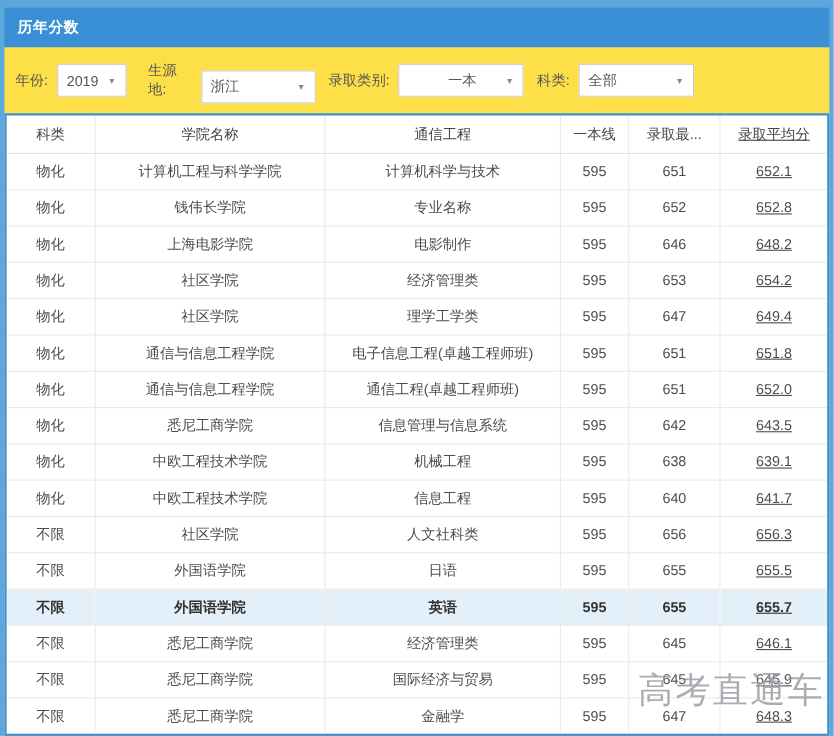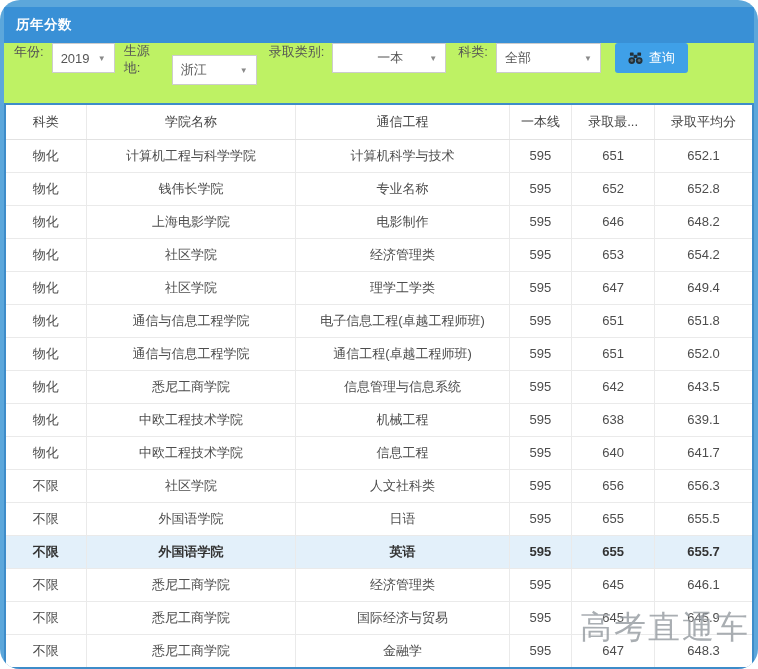--- a/index.html
+++ b/index.html
@@ -9,56 +9,55 @@
     font-size: 13px;
     color: #555;
     background:#fff;
   }
   .frame {
     position:relative;
     width:758px; height:669px;
     background:#5ca7db;
     padding:7px 4px 0 4px;
     overflow:hidden;
-    border-radius:20px;
   }
   .titlebar {
     height:36px;
     background:#3990d6;
     color:#fff;
     font-weight:bold;
     font-size:13.5px;
     line-height:36px;
     padding-left:12px;
     letter-spacing:0.5px;
   }
   .filterbar {
     height:60px;
-    background:#bef264;
+    background:#fde047;
     display:flex;
-    align-items:flex-start;
+    align-items:center;
     padding:0 10px;
   }
   .flabel { color:#555; margin-right:8px; white-space:nowrap; }
   .flabel.wrap { width:40px; white-space:normal; line-height:1.3; margin-left:8px; }
   .select {
     height:30px;
     border:1px solid #ccc;
     background:#fff;
     display:flex;
     align-items:center;
     justify-content:space-between;
     padding:0 8px;
     color:#555;
     cursor:pointer;
     margin-right:12px;
   }
   .select .arrow { color:#8a8a8a; font-size:8px; margin-left:6px; }
-  .sel-year   { width:63px;  margin-right:1px; }
-  .sel-origin { width:85px;margin-top:12px;  }
+  .sel-year   { width:63px;  margin-right:12px; }
+  .sel-origin { width:104px;margin-top:12px;  }
   .sel-adm    { width:114px;padding-left:44px; }
   .sel-subj   { width:105px; }
   .query-btn {
     height:30px;
     background:#3fa0e8;
     border:none;
     color:#fff;
     font-size:13px;
     display:flex;
     align-items:center;
@@ -85,21 +84,21 @@
     font-weight:normal;
     color:#4d4d4d;
     height:33px;
     font-size:13px;
     overflow:hidden;
     white-space:nowrap;
     padding:0 2px;
   }
   thead th { height:34px; color:#444; border-bottom:1px solid #e2e2e2; }
   th:first-child, td:first-child { border-left:none; }
-  th:last-child, td:last-child { border-right:none; }
+  th:last-child, td:last-child { border-right:none;text-decoration:underline; }
   thead th { border-top:none; }
   tbody tr:last-child td { border-bottom:none; }
   tbody tr.hl td {
     background:#e3f0fa;
     font-weight:bold;
     color:#333;
   }
   .watermark {
     position:absolute;
     right:8px;
@@ -137,34 +136,20 @@
       <span>一本</span>
       <span class="arrow">▼</span>
     </div>
 
     <span class="flabel">科类:</span>
     <div class="select sel-subj">
       <span>全部</span>
       <span class="arrow">▼</span>
     </div>
 
-    <button class="query-btn">
-      <span style="display:flex;align-items:center;">
-        <svg width="15" height="13" viewBox="0 0 16 14">
-          <rect x="2" y="0.5" width="4" height="3.5" rx="0.6" fill="#23313a"></rect>
-          <rect x="10" y="0.5" width="4" height="3.5" rx="0.6" fill="#23313a"></rect>
-          <rect x="6" y="3" width="4" height="3.5" fill="#23313a"></rect>
-          <circle cx="4" cy="9.2" r="3.6" fill="#23313a"></circle>
-          <circle cx="12" cy="9.2" r="3.6" fill="#23313a"></circle>
-          <circle cx="4" cy="9.2" r="1.6" fill="#5a6b75"></circle>
-          <circle cx="12" cy="9.2" r="1.6" fill="#5a6b75"></circle>
-        </svg>
-      </span>
-      <span>查询</span>
-    </button>
   </div>
 
   <div class="table-wrap">
     <table>
       <colgroup>
           <col style="width: 80px;">
           <col style="width: 209px;">
           <col style="width: 213px;">
           <col style="width: 62px;">
           <col style="width: 83px;">

